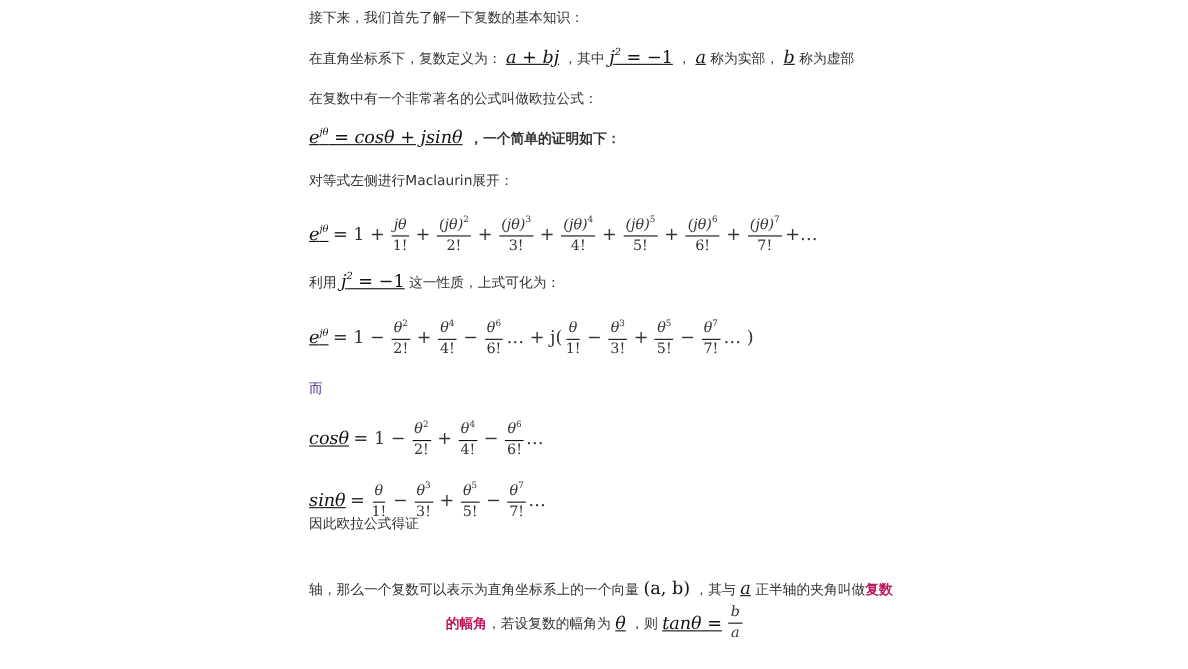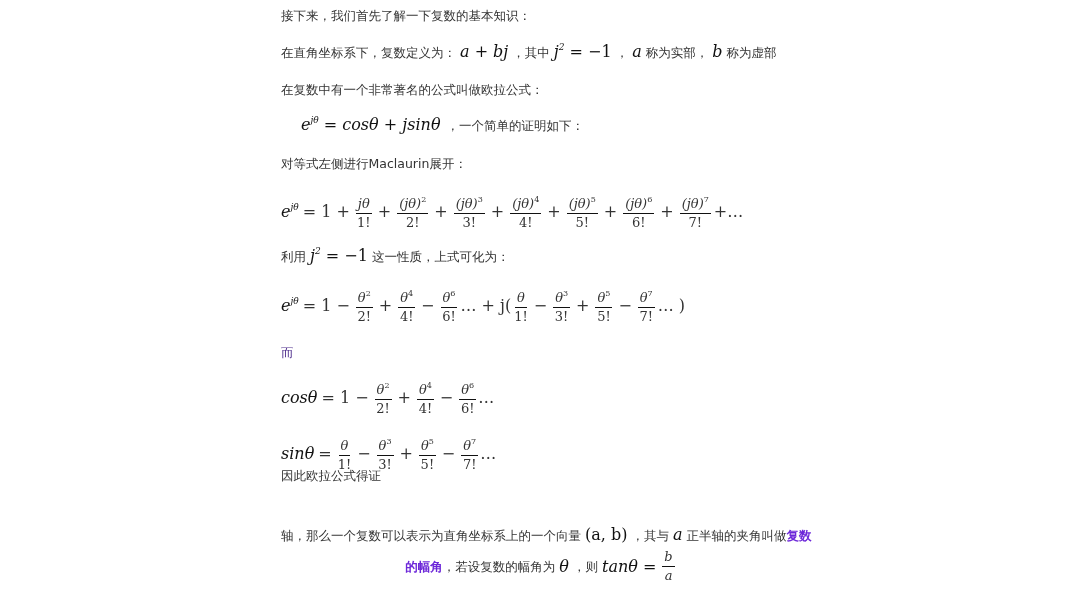--- a/index.html
+++ b/index.html
@@ -4,49 +4,49 @@
 <style>
   html, body { margin: 0; padding: 0; background: #ffffff; }
   body {
     width: 1080px; height: 608px; overflow: hidden; position: relative;
     font-family: "DejaVu Sans", "Liberation Sans", sans-serif;
     color: #333333;
   }
   .article { position: absolute; left: 281px; top: 0; width: 530px; }
   .line { position: absolute; left: 0; white-space: nowrap; }
   .txt { font-size: 12.5px; color: #333; letter-spacing: 0; }
-  .math { font-family: "DejaVu Serif", "Liberation Serif", serif; font-style: italic; color: #111; }
+  .math { font-family: "DejaVu Serif", "Liberation Serif", serif; font-style: italic; color: #111; text-decoration: underline; }
   .mrm { font-family: "DejaVu Serif", "Liberation Serif", serif; font-style: normal; color: #111; }
   .inl { font-size: 16px; padding: 0 4px; }
   .sup { font-size: 9px; vertical-align: 7px; }
   .eq { font-size: 16px; display: inline-flex; align-items: center; }
   .eq .op { padding: 0 4px; font-style: normal; font-family: "DejaVu Serif", "Liberation Serif", serif; }
   .frac { display: inline-flex; flex-direction: column; align-items: center; margin: 0 2px; vertical-align: middle; }
   .frac .num { font-size: 13px; padding: 0 2px 1px; border-bottom: 1px solid #111; line-height: 16px; font-family: "DejaVu Serif", "Liberation Serif", serif; font-style: italic; }
   .frac .den { font-size: 13px; padding-top: 1px; line-height: 16px; font-family: "DejaVu Serif", "Liberation Serif", serif; font-style: normal; }
   .fsup { font-size: 8px; vertical-align: 6px; font-style: normal; }
   .purple { color: #4b2a8a; }
-  .bold { font-weight: bold; color: #6d28d9; }
+  .bold { font-weight: bold; color: #be185d; }
   .para { position: absolute; left: 0; width: 520px; font-size: 12.5px; line-height: 22px; color: #333; }
 </style>
 </head>
 <body>
 
 <div class="article">
 
   <div class="line txt" style="top:8px;">接下来，我们首先了解一下复数的基本知识：</div>
 
   <div class="line txt" style="top:42px;">
     <span>在直角坐标系下，复数定义为：</span><span class="math inl">a + bj</span><span>，其中</span><span class="math inl"><span>j</span><span class="sup">2</span><span class="mrm"> = −1</span></span><span>，</span><span class="math inl">a</span><span>称为实部，</span><span class="math inl">b</span><span>称为虚部</span>
   </div>
 
   <div class="line txt" style="top:82px;">在复数中有一个非常著名的公式叫做欧拉公式：</div>
 
   <div class="line txt" style="top:115px;">
-    <span class="math" style="font-size:16px;margin-left:20px;"><span>e</span><span class="sup">jθ</span><span> = cosθ + jsinθ</span></span><span style="padding-left:6px;">，一个简单的证明如下：</span>
+    <span class="math" style="font-size:16px;"><span>e</span><span class="sup">jθ</span><span> = cosθ + jsinθ</span></span><span style="padding-left:6px;font-weight:bold;">，一个简单的证明如下：</span>
   </div>
 
   <div class="line txt" style="top:156px;">对等式左侧进行Maclaurin展开：</div>
 
   <div class="line eq" style="top:192px;">
     <span class="math"><span>e</span><span class="sup">jθ</span></span>
     <span class="op">= 1 +</span>
     <span class="frac">
         <span class="num"><span>jθ</span><span class="fsup"></span></span>
         <span class="den">1!</span>

